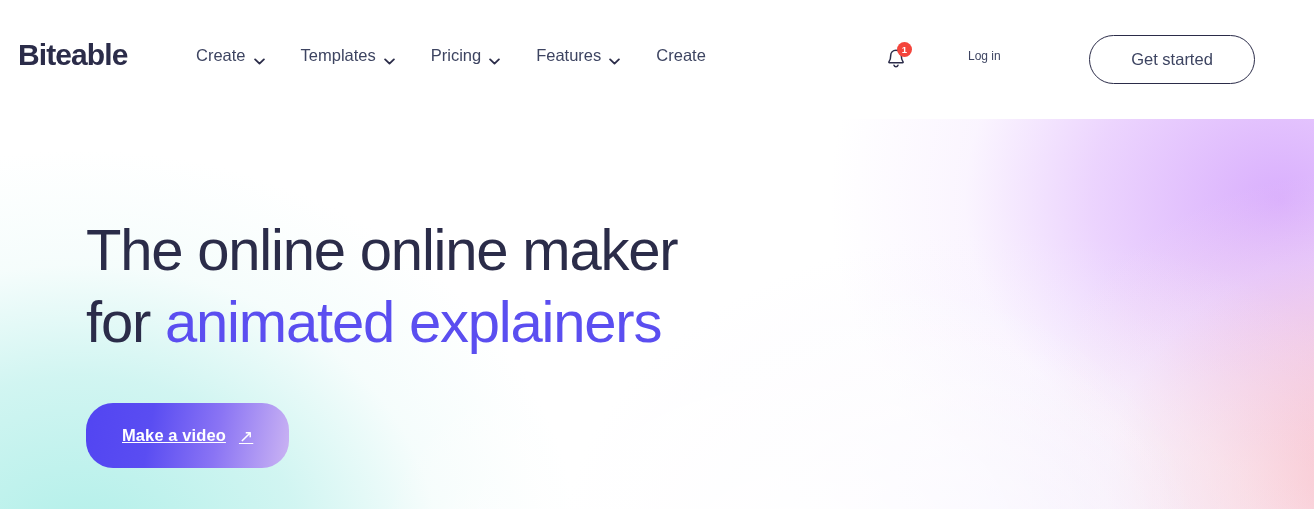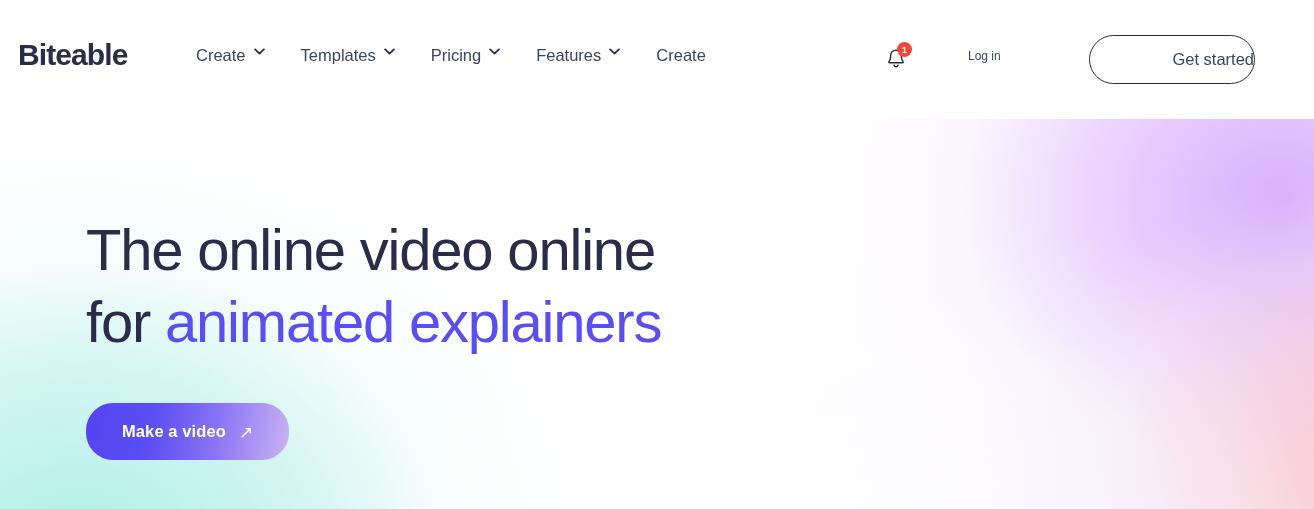--- a/index.html
+++ b/index.html
@@ -127,21 +127,21 @@
   .nav {
     position: absolute;
     left: 196px;
     top: 38px;
     display: flex;
     align-items: center;
     gap: 36px;
   }
   .nav-item {
     display: flex;
-    align-items: flex-start;
+    align-items: flex-end;
     gap: 8px;
     font-size: 16.5px;
     color: #3d4461;
     line-height: 1;
     cursor: pointer;
     white-space: nowrap;
   }
   .chev {
     display: inline-block;
     width: 11px;
@@ -193,21 +193,20 @@
     width: 166px;
     height: 49px;
     border: 1.4px solid #2b2c49;
     border-radius: 26px;
     background: transparent;
     color: #3d4461;
     font-family: "Liberation Sans", sans-serif;
     font-size: 16.5px;
     cursor: pointer;
     padding: 0;
-    text-align: right;
   }
 
   
   .hero-content {
     position: absolute;
     left: 86px;
     top: 214px;
     z-index: 4;
   }
   .headline {
@@ -222,31 +221,32 @@
     color: #5b4ef0;
     text-align: center;
   }
 
   .cta {
     margin-top: 45px;
     display: inline-flex;
     align-items: center;
     justify-content: center;
     gap: 13px;
-    height: 57px;
+    height: 65px;
     padding: 8px 36px;
     border: none;
     border-radius: 27px;
     color: #ffffff;
     font-family: "Liberation Sans", sans-serif;
     font-size: 16.5px;
     font-weight: 700;
     letter-spacing: 0.1px;
     cursor: pointer;
     background: linear-gradient(100deg, #5245f2 0%, #5a4df2 32%, #8a74f4 64%, #cbb4f3 100%);
+    text-decoration: underline;
   }
   .cta .cta-arrow {
     font-size: 17px;
     font-weight: 400;
     line-height: 1;
     position: relative;
     top: 1px;
   }
 </style>
 </head>
@@ -321,21 +321,21 @@
 
       <div class="login">Log in</div>
 
       <button class="get-started">Get started</button>
 
     </div>
   </header>
 
   <div class="hero-content">
     <h1 class="headline">
-      <span>The online video online</span><br>
+      <span>The online online maker</span><br>
       <span>for </span><span class="accent">animated explainers</span>
     </h1>
 
     <button class="cta">
       <span>Make a video</span>
       <span class="cta-arrow">↗</span>
     </button>
   </div>
 
 </div>

